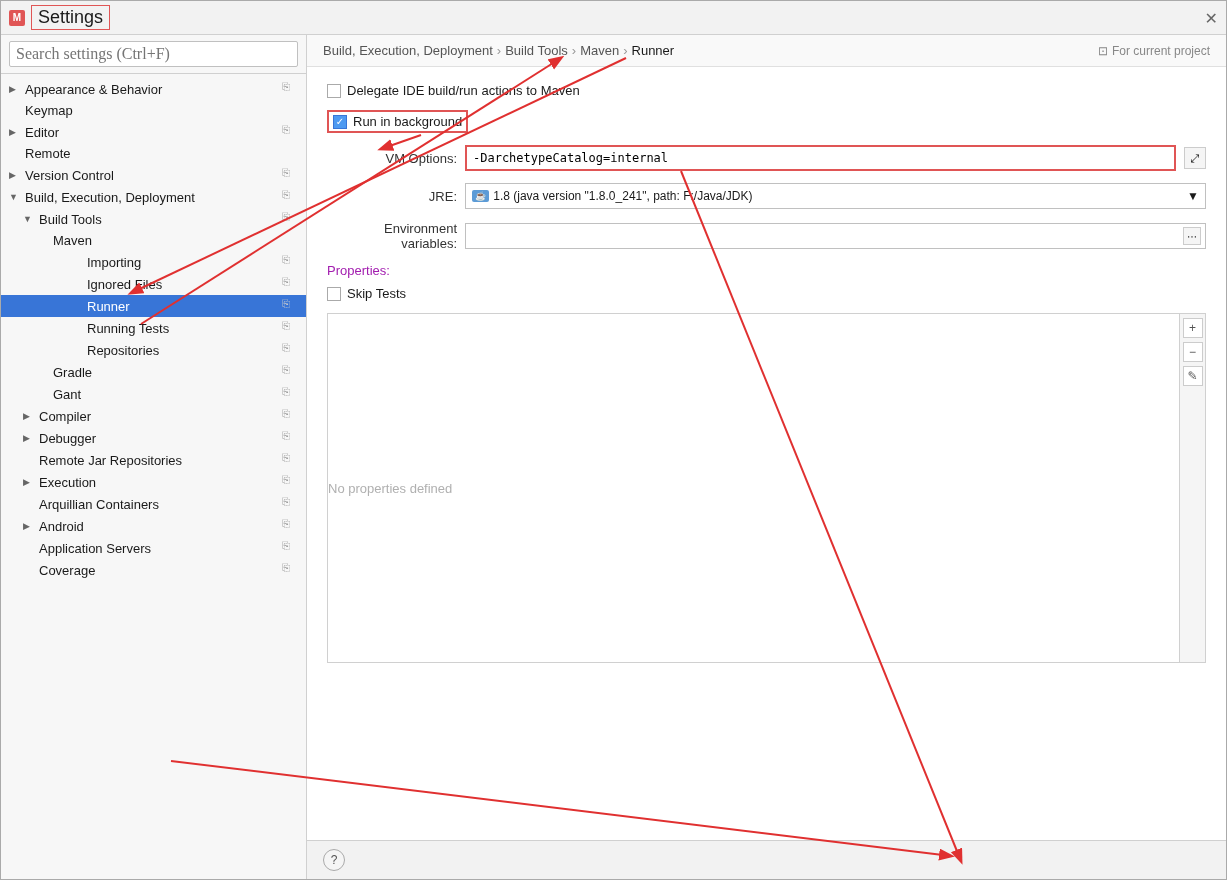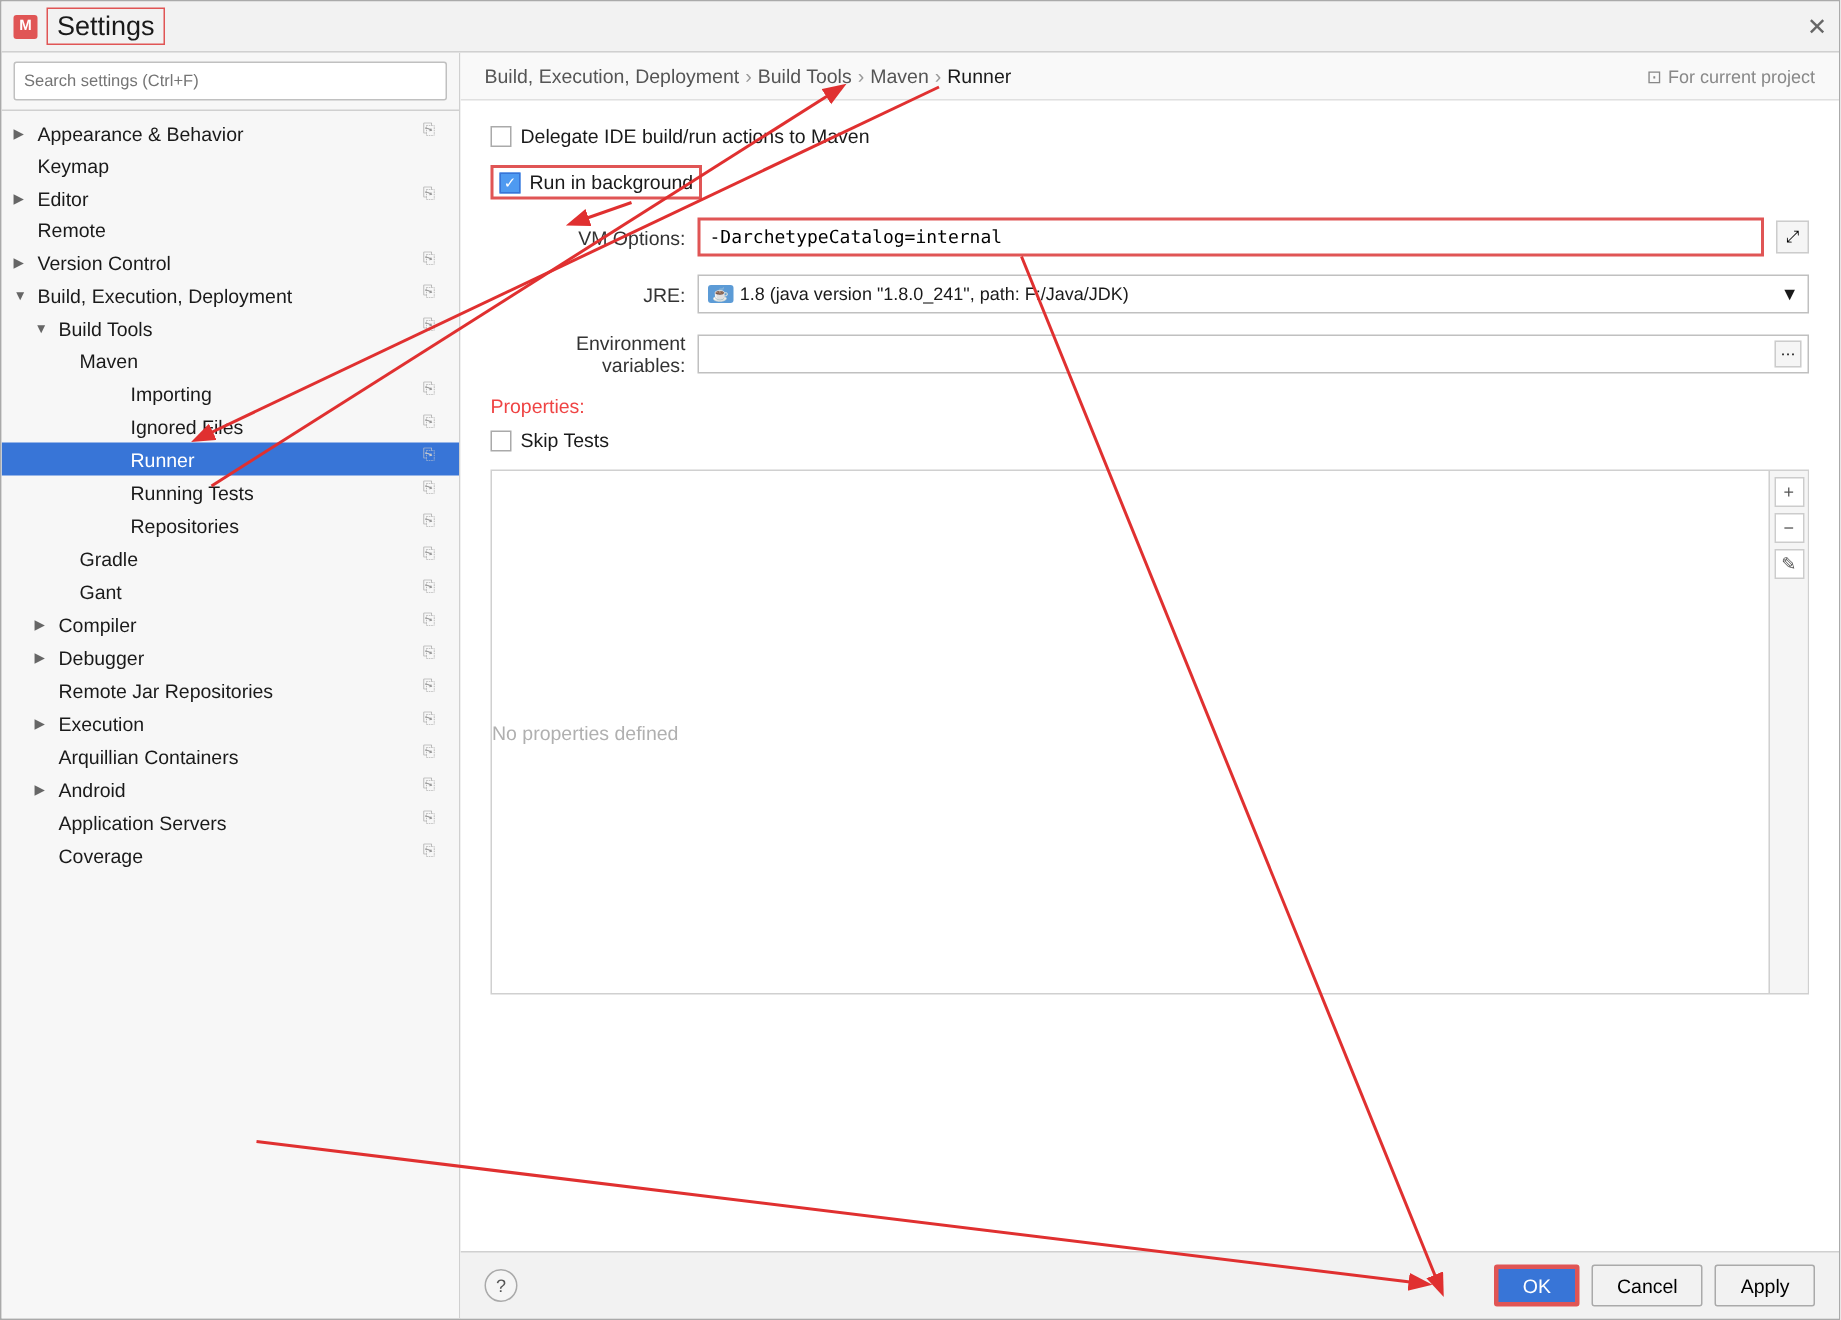--- a/index.html
+++ b/index.html
@@ -73,23 +73,24 @@
       padding: 6px 8px;
       border-bottom: 1px solid #d0d0d0;
     }
 
     .search-input {
       width: 100%;
       height: 26px;
       border: 1px solid #c0c0c0;
       background: #fff;
       padding: 2px 6px;
-      font-size: 11px;
+      font-size: 16px;
       border-radius: 2px;
       outline: none;
+      font-family: Liberation Serif, serif;
     }
 
     .search-icon-wrapper {
       position: relative;
     }
 
     .tree {
       flex: 1;
       overflow-y: auto;
       padding: 4px 0;
@@ -305,21 +306,21 @@
       justify-content: center;
       font-size: 10px;
     }
 
     .properties-section {
       margin-top: 4px;
     }
 
     .properties-label {
       margin-bottom: 8px;
-      color: #ef4444;
+      color: #a21caf;
     }
 
     .properties-area {
       border: 1px solid #d0d0d0;
       background: #fff;
       height: 350px;
       position: relative;
       display: flex;
     }
 
@@ -657,25 +658,20 @@
             </div>
           </div>
         </div>
 
       </div>
 
       <div class="bottom-bar">
         <div class="bottom-left">
           <button class="help-btn">?</button>
         </div>
-        <div class="bottom-right">
-          <button class="btn btn-primary">OK</button>
-          <button class="btn">Cancel</button>
-          <button class="btn">Apply</button>
-        </div>
       </div>
     </div>
   </div>
 
   <svg class="annotation-layer" xmlns="http://www.w3.org/2000/svg" style="position:absolute;top:0;left:0;width:100%;height:100%;pointer-events:none;z-index:200;">
     <defs>
       <marker id="arrowhead" markerWidth="8" markerHeight="8" refX="6" refY="3" orient="auto">
         <path d="M0,0 L0,6 L8,3 z" fill="#e03030"></path>
       </marker>
     </defs>

